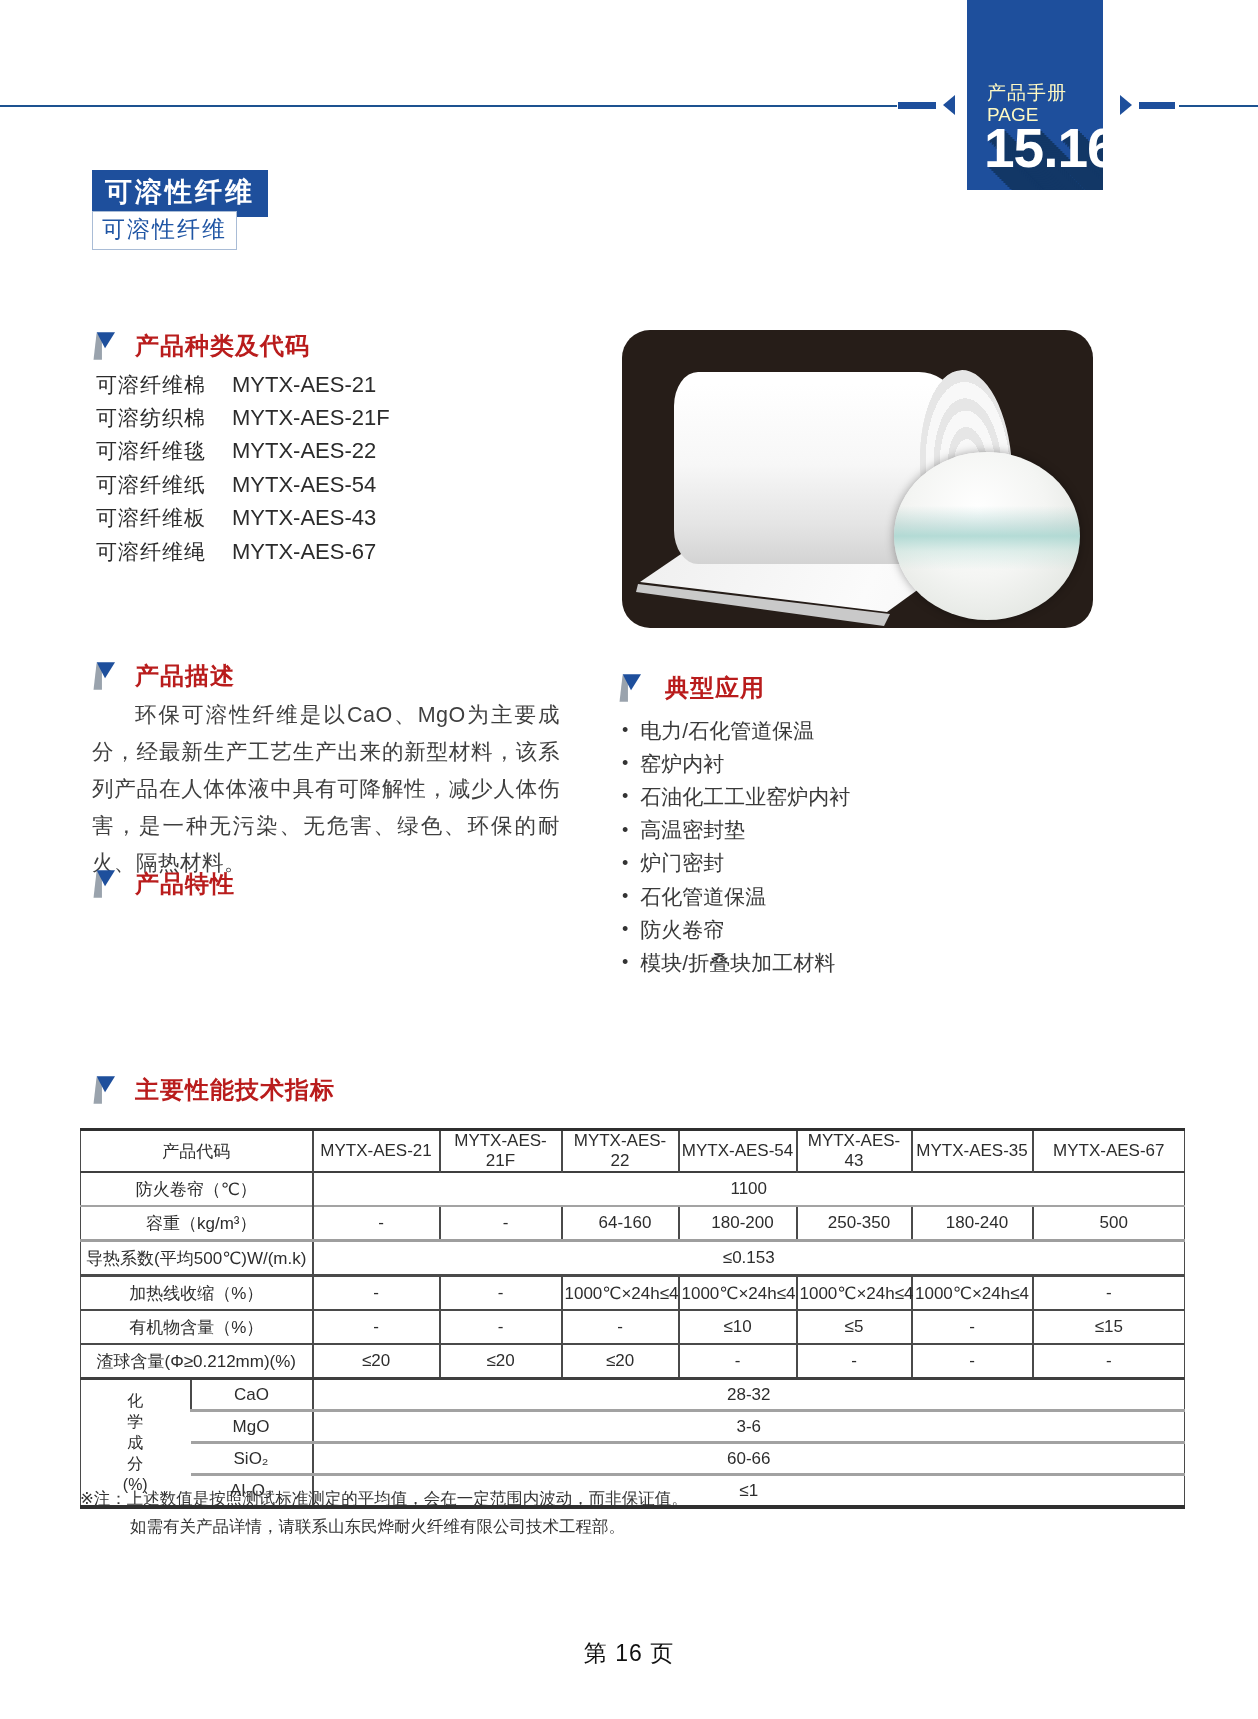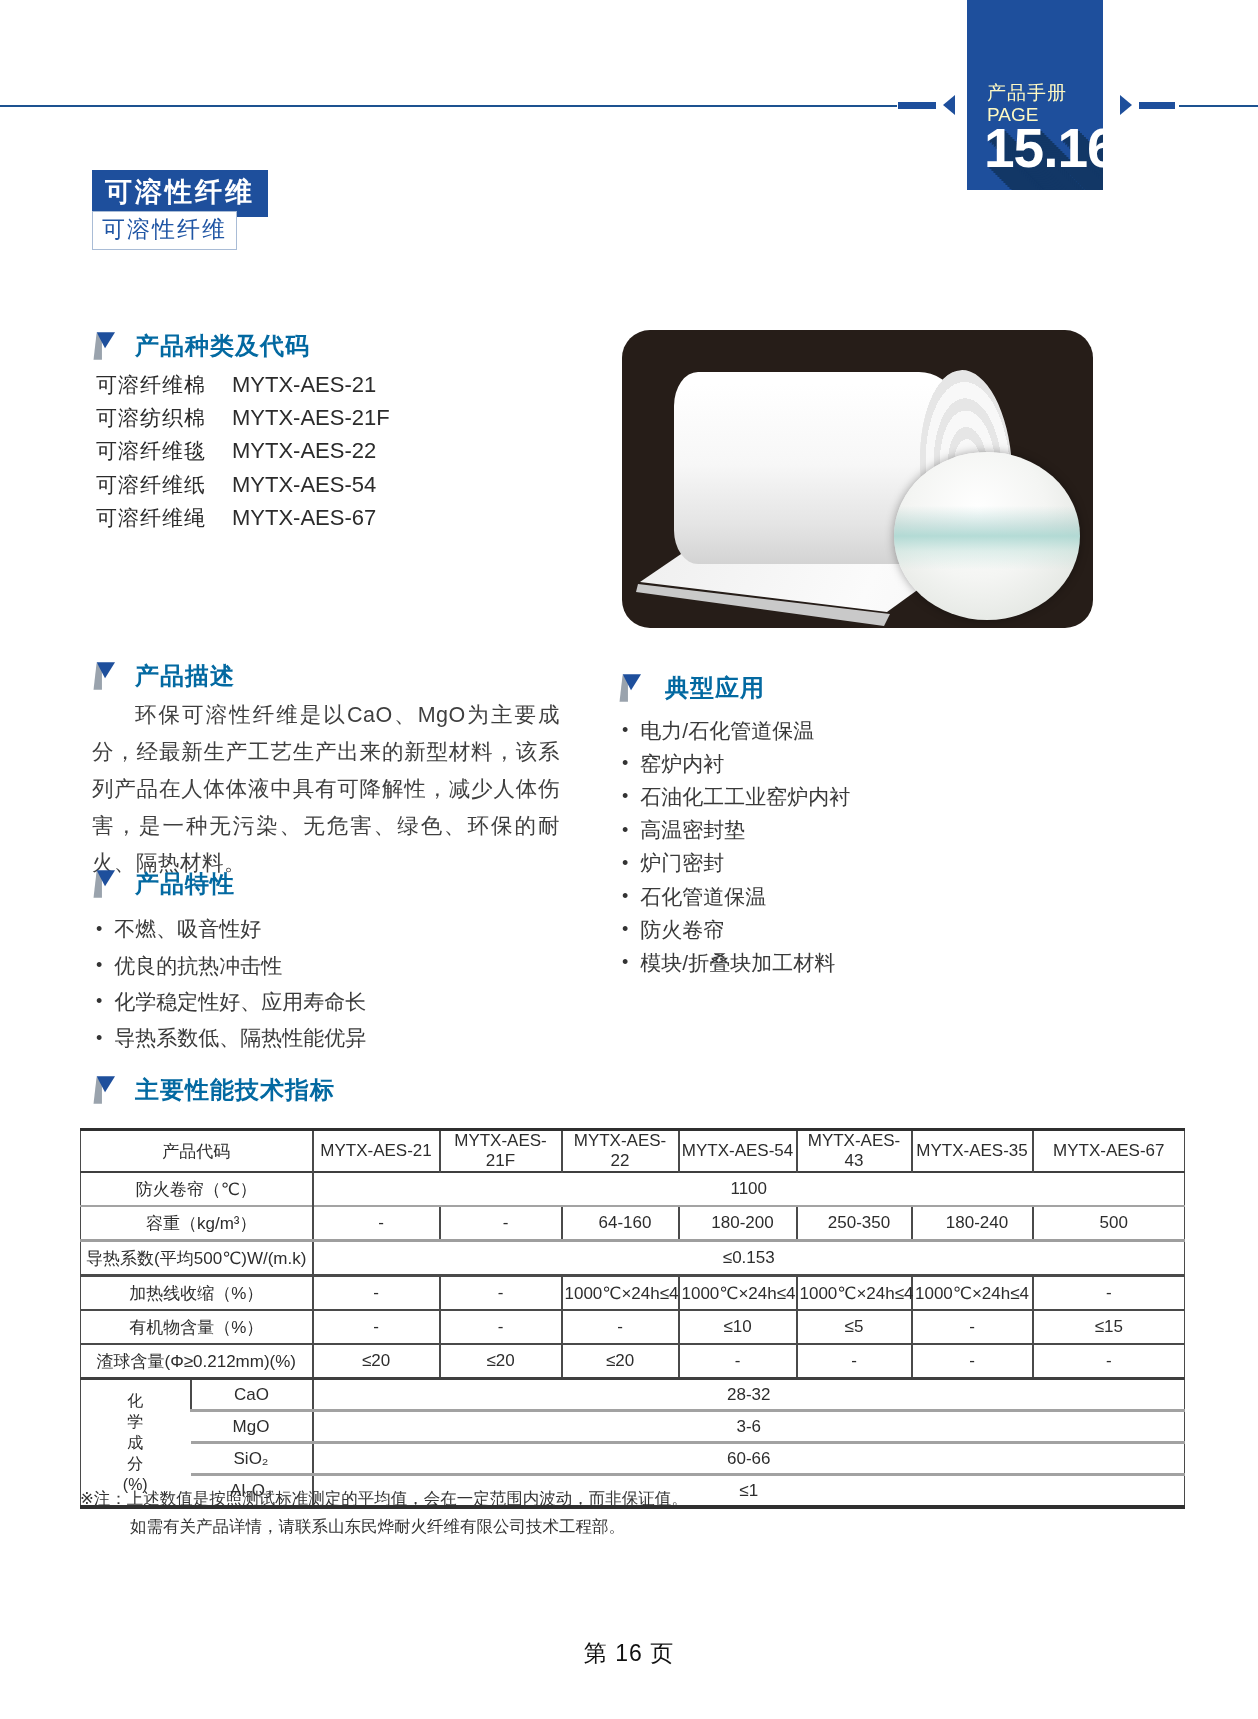--- a/index.html
+++ b/index.html
@@ -37,21 +37,21 @@
     position:absolute; left:92px; top:170px; background:#1e4f9c; color:#fff;
     font-size:27px; font-weight:bold; letter-spacing:3px; padding:4px 13px 7px;
   }
   .title-sub {
     position:absolute; left:92px; top:211px; background:#fff; color:#1f55a4;
     border:1px solid #a9bcd6; font-size:23px; letter-spacing:2px; padding:2px 9px 4px;
   }
   
   .sec { position:absolute; display:flex; align-items:center; gap:20px; }
   .sec .flag { width:23px; height:28px; flex:0 0 auto; }
-  .sec .txt { font-size:24px; font-weight:bold; color:#0369a1; letter-spacing:1px; white-space:nowrap; }
+  .sec .txt { font-size:24px; font-weight:bold; color:#b91c1c; letter-spacing:1px; white-space:nowrap; }
   #h-types { left:92px;  top:330px; }
   #h-desc  { left:92px;  top:660px;justify-content:space-between; }
   #h-feat  { left:92px;  top:868px; }
   #h-specs { left:92px;  top:1074px; }
   #h-apps  { left:618px; top:672px; gap:24px; }
   
   .types { position:absolute; left:96px; top:368px; font-size:21px; color:#2b2b2b; }
   .types .row { display:flex; height:33.4px; align-items:center; }
   .types .nm { width:136px; letter-spacing:1px; }
   .types .cd { font-size:22px; }
@@ -163,20 +163,24 @@
       </div>
     <div class="row">
         <span class="nm">可溶纤维毯</span>
         <span class="cd">MYTX-AES-22</span>
       </div>
     <div class="row">
         <span class="nm">可溶纤维纸</span>
         <span class="cd">MYTX-AES-54</span>
       </div>
     <div class="row">
+        <span class="nm">可溶纤维板</span>
+        <span class="cd">MYTX-AES-43</span>
+      </div>
+    <div class="row">
         <span class="nm">可溶纤维绳</span>
         <span class="cd">MYTX-AES-67</span>
       </div>
   </div>
 
   <div class="photo">
     <div class="shape sheet-edge"></div>
     <div class="shape sheet"></div>
     <div class="roll-body"></div>
     <div class="roll-end"></div>
@@ -209,26 +213,20 @@
     <div class="it">防火卷帘</div>
     <div class="it">模块/折叠块加工材料</div>
   </div>
 
   <div class="sec" id="h-feat">
     <svg class="flag" viewBox="0 0 30 36">
       <polygon points="6,1 13,9 13,36 2,36" fill="#9aa3ad"></polygon>
       <polygon points="6,0 30,0 17,21" fill="#1e4f9c"></polygon>
     </svg>
     <span class="txt">产品特性</span>
-  </div>
-  <div class="blist feats">
-    <div class="it">不燃、吸音性好</div>
-    <div class="it">优良的抗热冲击性</div>
-    <div class="it">化学稳定性好、应用寿命长</div>
-    <div class="it">导热系数低、隔热性能优异</div>
   </div>
 
   <div class="sec" id="h-specs">
     <svg class="flag" viewBox="0 0 30 36">
       <polygon points="6,1 13,9 13,36 2,36" fill="#9aa3ad"></polygon>
       <polygon points="6,0 30,0 17,21" fill="#1e4f9c"></polygon>
     </svg>
     <span class="txt">主要性能技术指标</span>
   </div>
 

